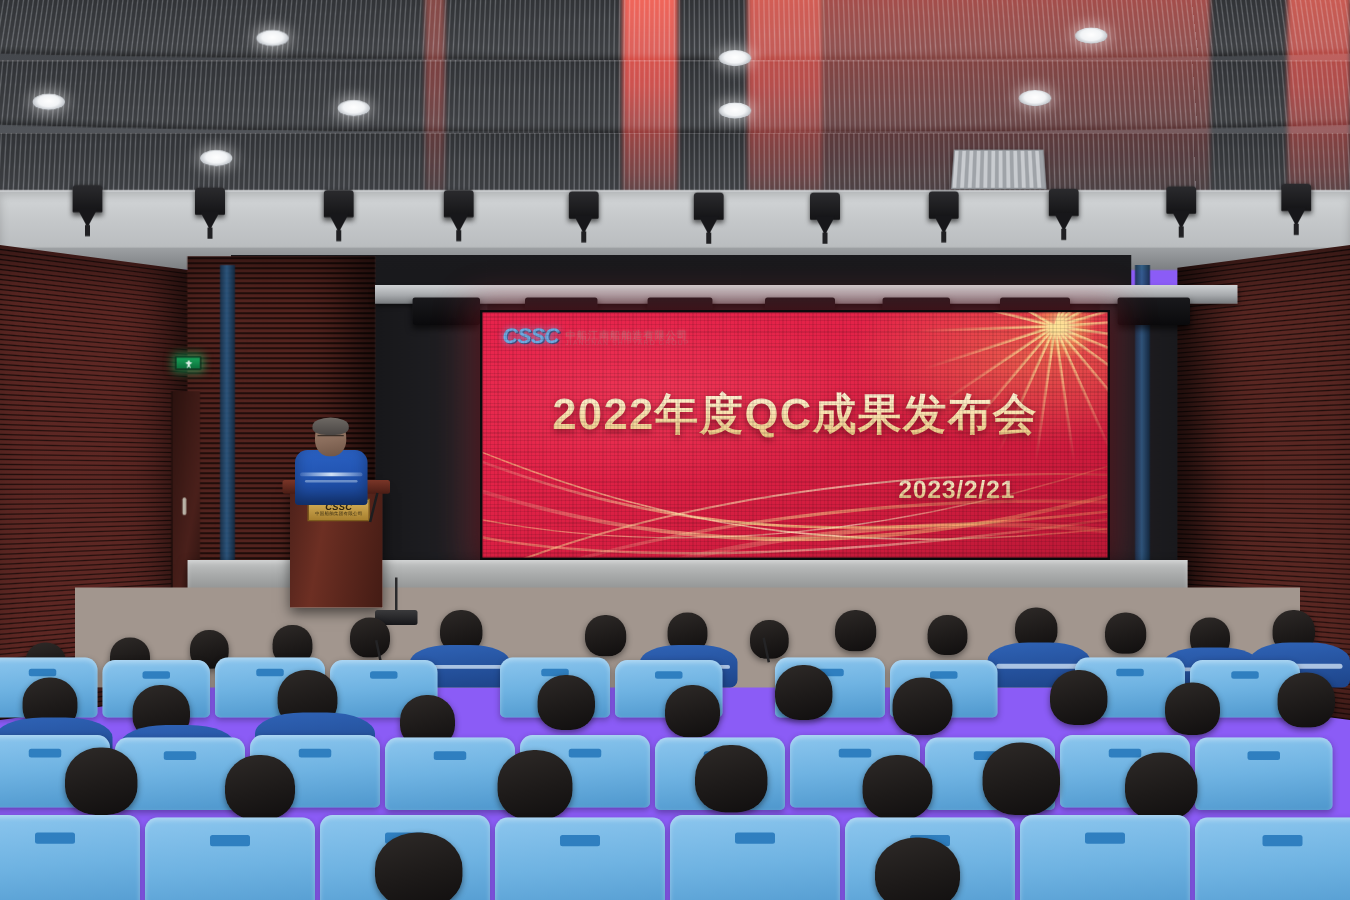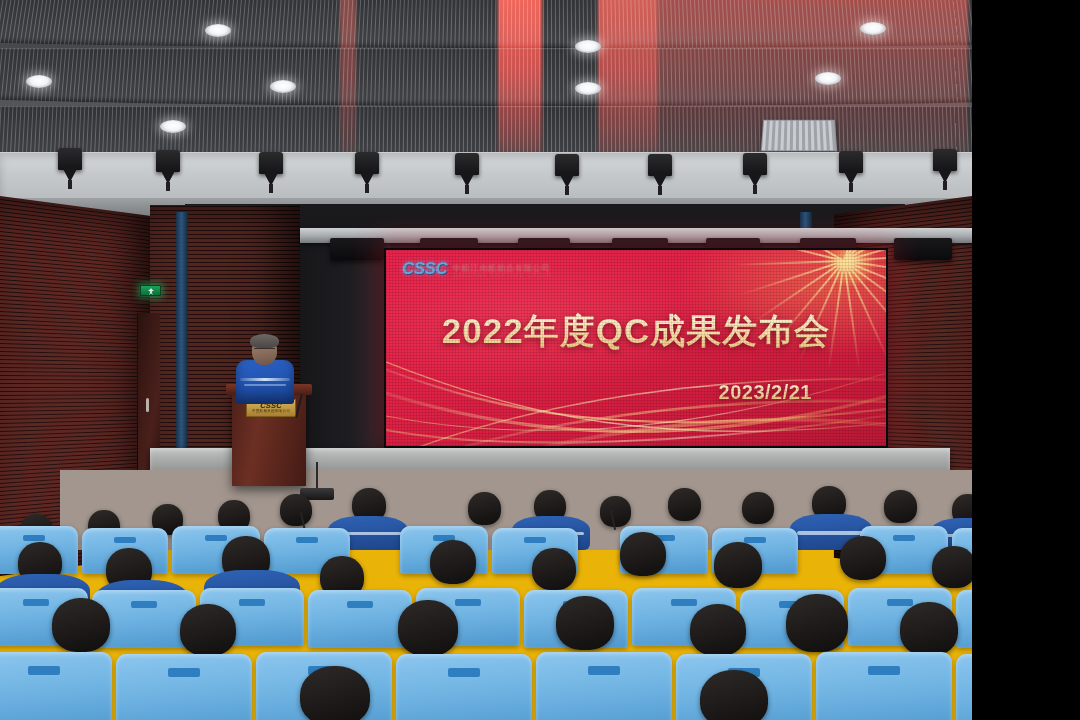--- a/index.html
+++ b/index.html
@@ -1,23 +1,23 @@
 <!DOCTYPE html>
 <html><head>
 <meta charset="utf-8">
 <style>
   * { margin:0; padding:0; box-sizing:border-box; }
   html,body { background:#000; }
   body { font-family:"Liberation Sans", sans-serif; }
 
   #scene {
     position:relative;
-    width:972px; height:720px;
+    width:1080px; height:720px;
     overflow:hidden;
-    background:#eab308;
+    background:#8b5cf6;
   }
 
   
   .ceiling {
     position:absolute; left:0; top:0; width:1080px; height:160px;
     background:
       linear-gradient(180deg,#3a3d42 0%,#4a4d52 40%,#55585d 75%,#6a6d71 100%);
     overflow:hidden;
   }
   .ceil-band {

